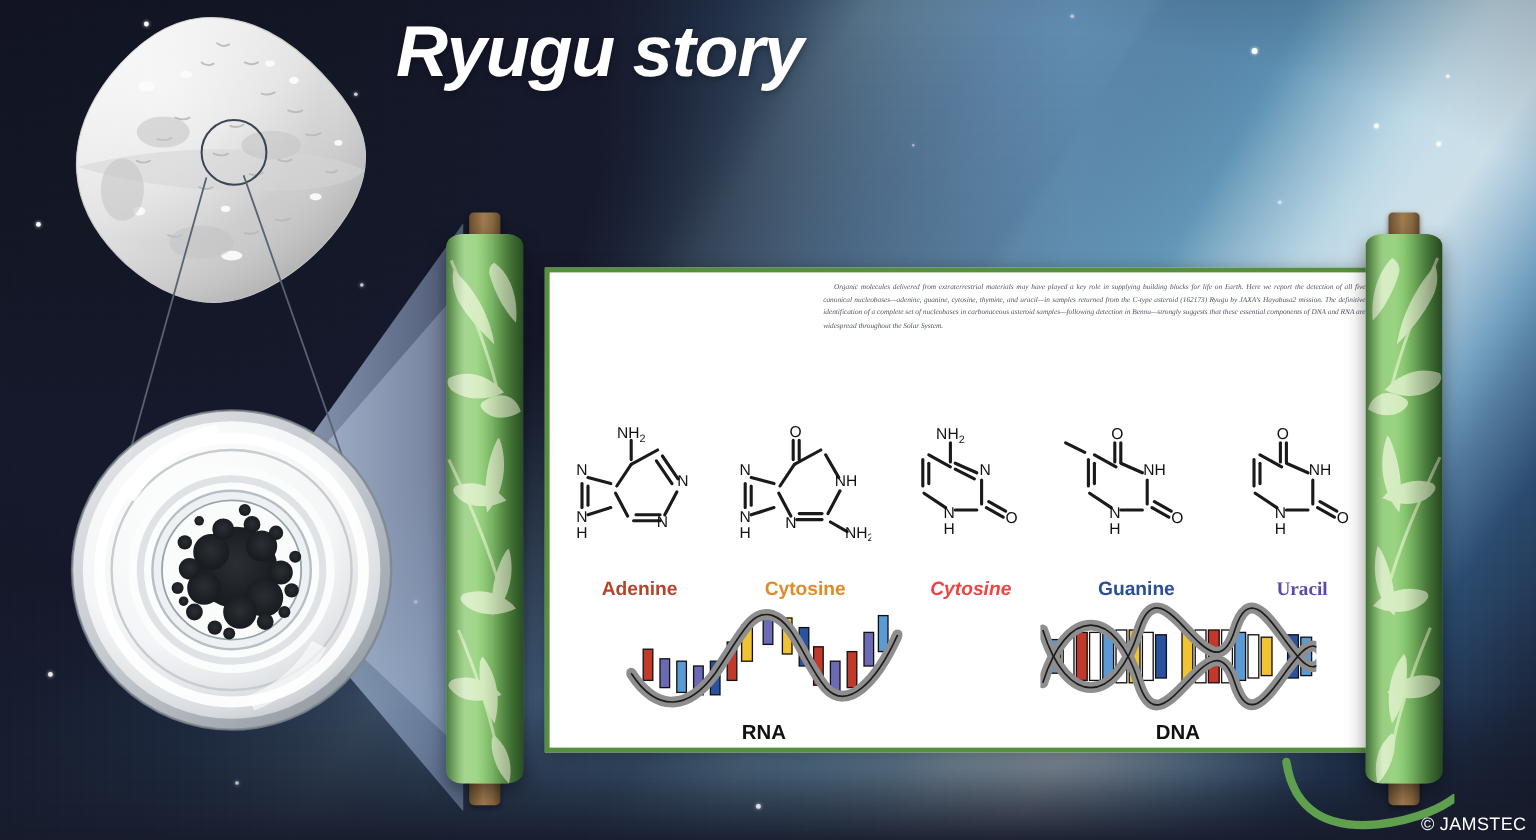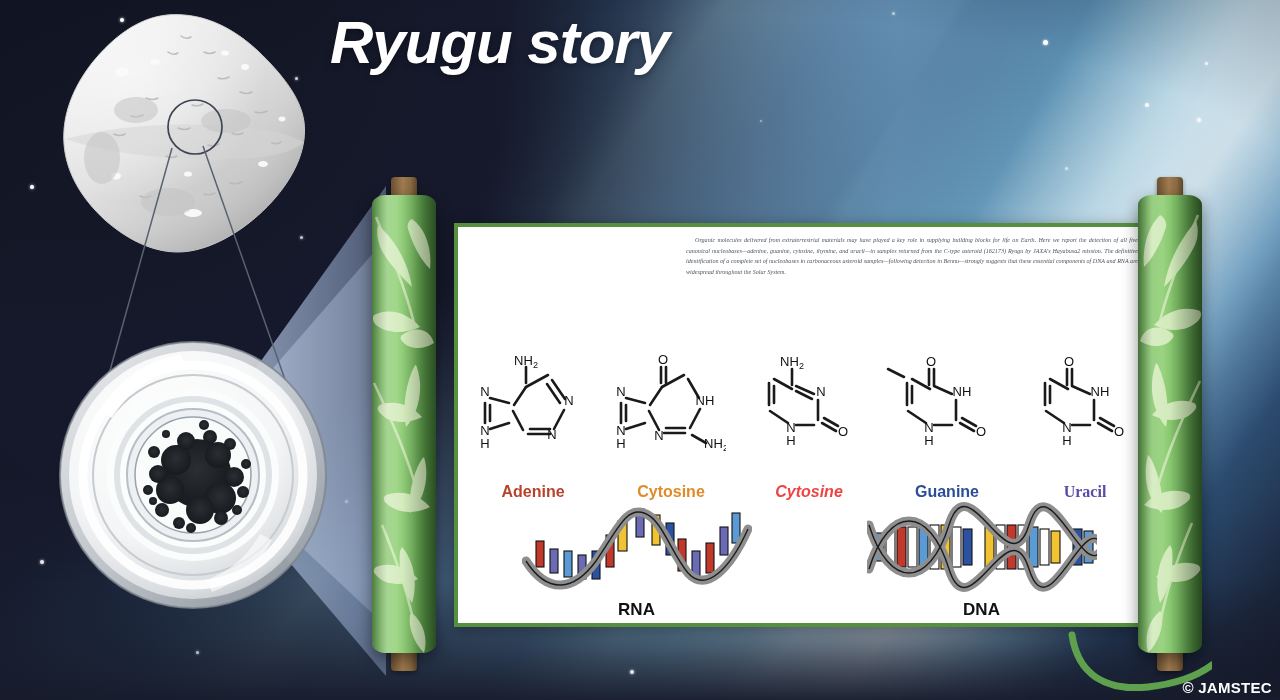--- a/index.html
+++ b/index.html
@@ -96,21 +96,21 @@
     font-family:"Liberation Sans", sans-serif;}
 
   .helices{position:absolute;left:10px;top:276px;width:690px;height:120px;
     display:flex;justify-content:space-around;align-items:flex-start;}
   .helix{width:290px;text-align:center;}
   .helix .hlbl{font-size:17px;font-weight:bold;color:#111;margin-top:1px;
     font-family:"Liberation Sans", sans-serif;}
 
   
   .credit{position:absolute;right:8px;bottom:4px;color:#ffffff;font-size:15px;
-    font-family:"Liberation Sans", sans-serif;letter-spacing:.3px;font-weight:bold;}
+    font-family:"Liberation Sans", sans-serif;letter-spacing:.3px;}
 </style>
 </head>
 <body>
 
 <div id="stage">
 
   <div class="space-bg"></div>
   <div class="neb2"></div>
   <div class="darkcorner"></div>
   <div class="vign"></div>

